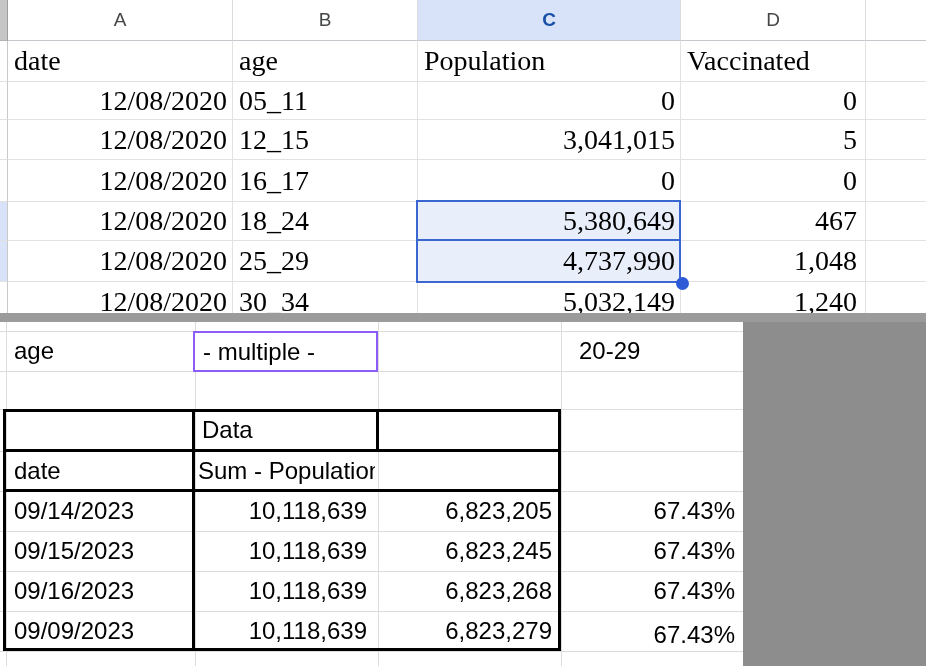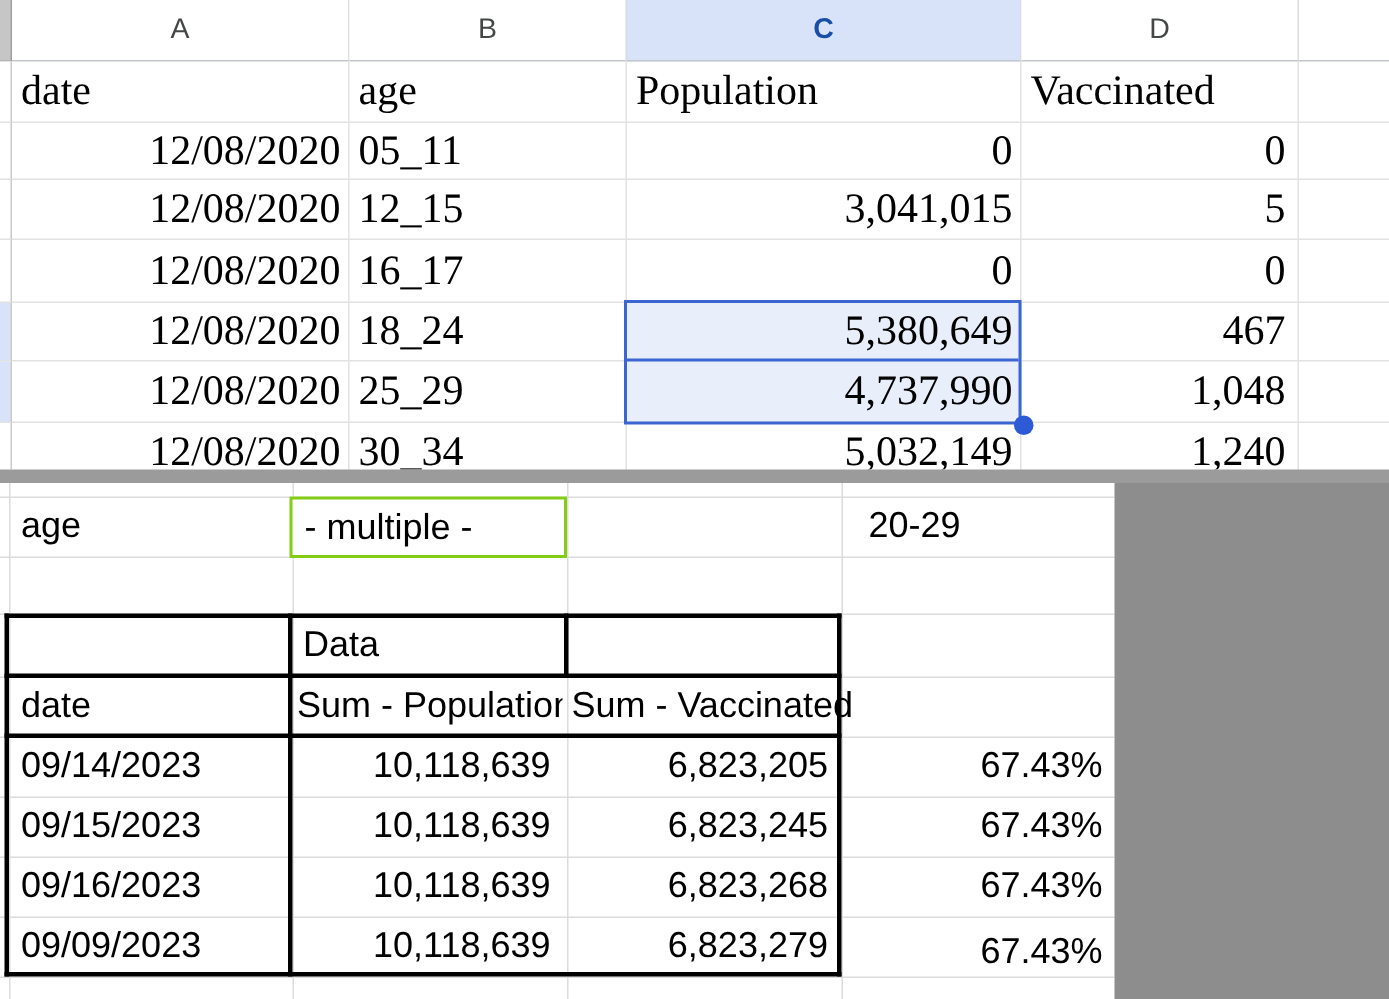--- a/index.html
+++ b/index.html
@@ -36,21 +36,21 @@
 
   
   #bottom-pane{position:absolute;left:0;top:322px;width:926px;height:344px;background:#fff;overflow:hidden;
                font-size:24px;color:#000;}
   .gridv{position:absolute;top:0;width:1px;height:344px;background:#dcdcdc;}
   .gridh{position:absolute;left:0;width:743px;height:1px;background:#dcdcdc;}
   .blk{position:absolute;background:#000;}
   .bcell{position:absolute;height:40px;display:flex;align-items:center;white-space:nowrap;box-sizing:border-box;}
   .bR{justify-content:flex-end;text-align:center;}
   .clip{overflow:hidden;}
-  .filter-box{position:absolute;left:193px;top:9px;width:185px;height:41px;border:2px solid #84cc16;
+  .filter-box{position:absolute;left:193px;top:9px;width:185px;height:41px;border:2px solid #8b5cf6;
               box-sizing:border-box;background:#fff;display:flex;align-items:center;padding-left:8px;}
   .gray-area{position:absolute;left:743px;top:0;width:183px;height:344px;background:#8d8d8d;}
 </style>
 </head>
 <body>
 
 <div id="screen">
 
   <div id="top-pane">
     <div class="tgrid">
@@ -146,21 +146,20 @@
     <div class="blk" style="left:3px;top:167px;width:558px;height:3px"></div>
     <div class="blk" style="left:3px;top:326px;width:558px;height:3px"></div>
     <div class="blk" style="left:3px;top:87px;width:3px;height:242px"></div>
     <div class="blk" style="left:558px;top:87px;width:3px;height:242px"></div>
     <div class="blk" style="left:192px;top:87px;width:3px;height:242px"></div>
     <div class="blk" style="left:376px;top:87px;width:3px;height:43px"></div>
 
     <div class="bcell" style="left:202px;top:88px;width:170px">Data</div>
     <div class="bcell" style="left:14px;top:129px;width:175px">date</div>
     <div class="bcell clip" style="left:198px;top:129px;width:177px">Sum - Population</div>
-    <div class="bcell" style="left:381px;top:129px;width:180px">Sum - Vaccinated</div>
 
     <div class="bcell" style="left:14px;top:169px;width:175px">09/14/2023</div>
     <div class="bcell bR" style="left:195px;top:169px;width:172px">10,118,639</div>
     <div class="bcell bR" style="left:381px;top:169px;width:171px">6,823,205</div>
     <div class="bcell bR" style="left:561px;top:169px;width:174px">67.43%</div>
 
     <div class="bcell" style="left:14px;top:209px;width:175px">09/15/2023</div>
     <div class="bcell bR" style="left:195px;top:209px;width:172px">10,118,639</div>
     <div class="bcell bR" style="left:381px;top:209px;width:171px">6,823,245</div>
     <div class="bcell bR" style="left:561px;top:209px;width:174px">67.43%</div>

